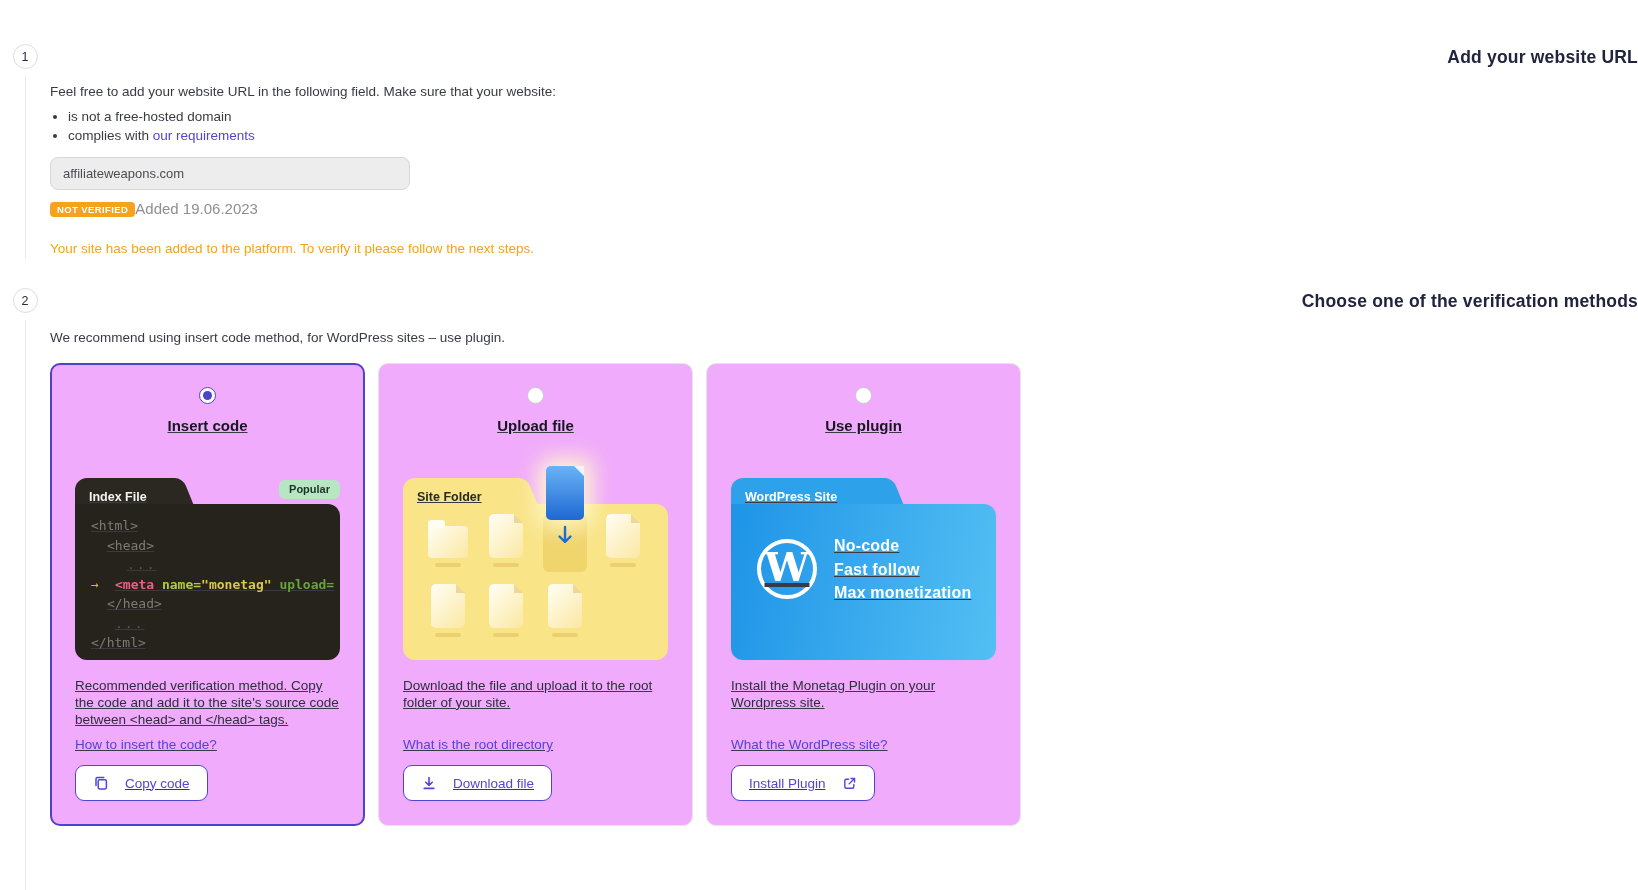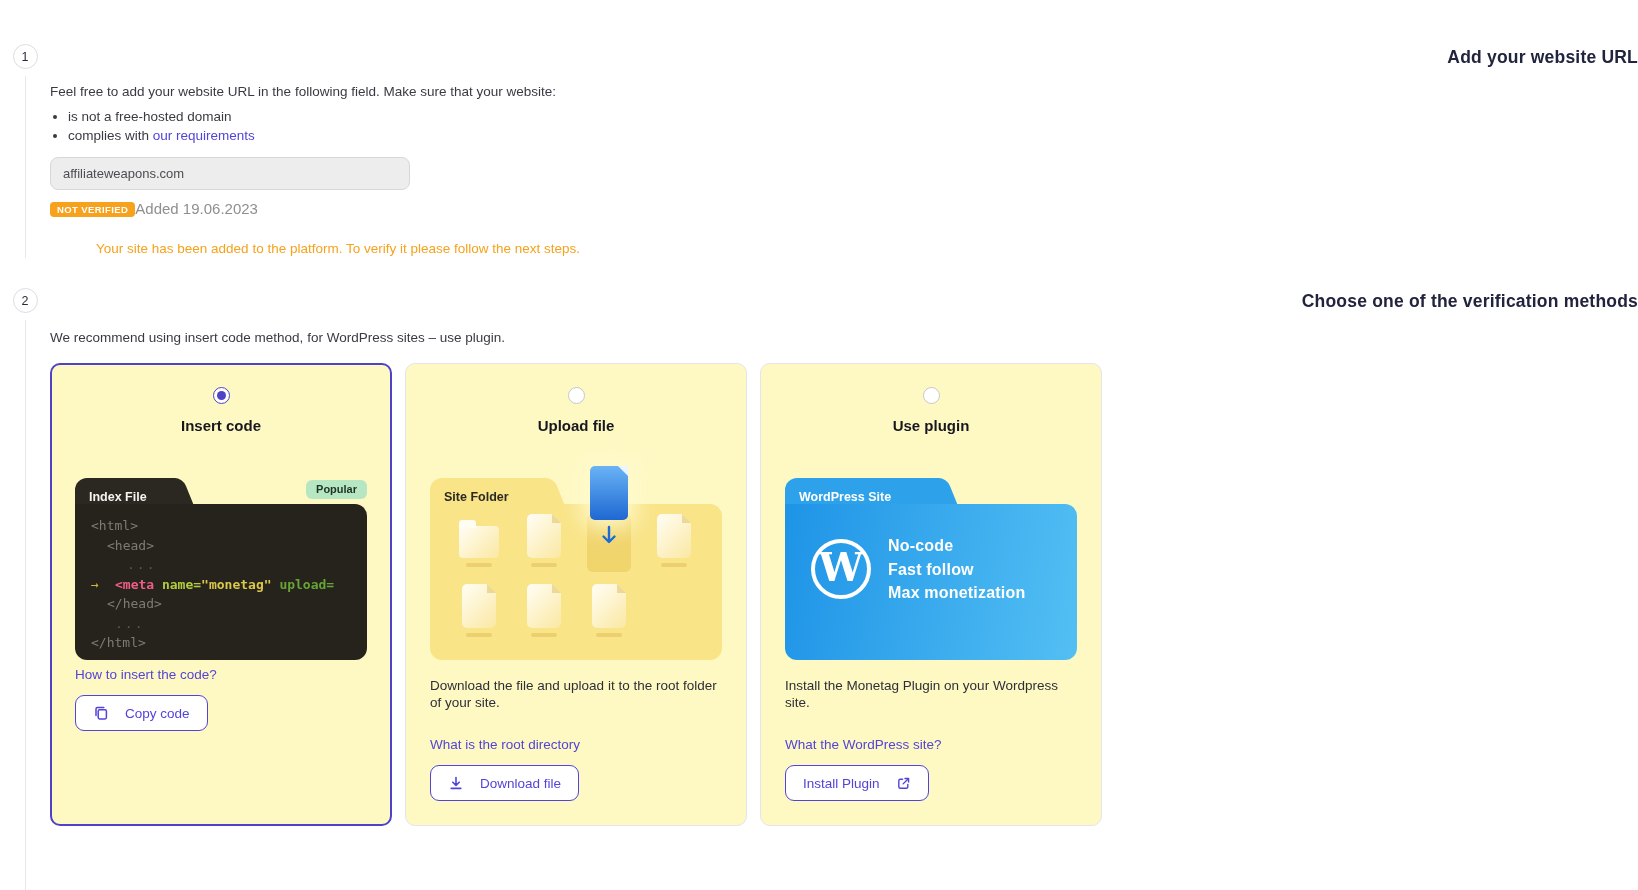--- a/index.html
+++ b/index.html
@@ -34,30 +34,30 @@
     display:block; margin-top:12px; width:360px; height:33px;
     background:#ededed; border:1px solid #d7d7d7; border-radius:8px;
     padding:0 12px; font-size:13px; color:#4c4c52; font-family:"Liberation Sans", sans-serif; outline:none;
   }
   .badge-row { margin-top:10px; display:flex; align-items:flex-end; }
   .badge {
     background:#f6a21c; color:#fff; font-size:9.5px; font-weight:bold; letter-spacing:.4px;
     padding:3px 7px; border-radius:4px; line-height:1; display:inline-block;
   }
   .added { font-size:15px; color:#8f8f93; }
-  .status-msg { margin-top:22px; font-size:13.5px; line-height:19px; color:#f6a21c;margin-left:46px; }
+  .status-msg { margin-top:22px; font-size:13.5px; line-height:19px; color:#f6a21c; }
 
   .step-1 { margin-bottom:30px; }
   .subtitle { margin-top:14px; font-size:13.5px; line-height:19px; color:#3a3a44; }
 
   
   .cards { margin-top:16px; display:flex; gap:13px; }
   .card {
-    width:342px; background:#fef9c3; border:1px solid #e4e4e9; border-radius:10px;
-    padding:23px 24px 24px; display:flex; flex-direction:column; cursor:pointer;
+    width:315px; background:#f0abfc; border:1px solid #e4e4e9; border-radius:10px;
+    padding:23px 24px 24px; display:flex; flex-direction:column; cursor:pointer;text-decoration:underline;
   }
   .card.selected { border:2px solid #4f42c8; padding:22px 23px 23px; }
   .radio { width:17px; height:17px; border-radius:50%; border:1.5px solid #c7c7cd; background:#fff; align-self:center; position:relative; }
   .radio.checked { border-color:#4f42c8; }
   .radio.checked::after { content:''; position:absolute; inset:3px; border-radius:50%; background:#4f42c8; }
   .card-title { margin-top:13px; text-align:center; font-size:15px; font-weight:bold; color:#17181f; }
 
   .illus { margin-top:44px; height:182px; position:relative; }
 
   
@@ -195,20 +195,21 @@
             <div class="folder-body code-body">
               <div class="cl gray">&lt;html&gt;</div>
               <div class="cl gray ind1">&lt;head&gt;</div>
               <div class="cl dim ind2">...</div>
               <div class="cl meta-line"><span class="tok-arrow">→</span><span class="tok-pink">&lt;meta</span><span class="tok-lime"> name=</span><span class="tok-yellow">"monetag"</span><span class="tok-green"> upload=</span></div>
               <div class="cl gray ind1">&lt;/head&gt;</div>
               <div class="cl dim ind1b">...</div>
               <div class="cl gray">&lt;/html&gt;</div>
             </div>
           </div>
+          <p class="card-desc">Recommended verification method. Copy the code and add it to the site's source code between &lt;head&gt; and &lt;/head&gt; tags.</p>
           <a class="card-link">How to insert the code?</a>
           <button class="card-btn">
             <svg width="16" height="16" viewBox="0 0 16 16" fill="none" stroke="#5244d8" stroke-width="1.5" stroke-linecap="round" stroke-linejoin="round">
               <rect x="5.2" y="4.8" width="8.2" height="9.2" rx="1.4"></rect>
               <path d="M3 10.6V3.9C3 3.1 3.6 2.5 4.4 2.5H10.8"></path>
             </svg>
             <span>Copy code</span>
           </button>
         </div>
 

